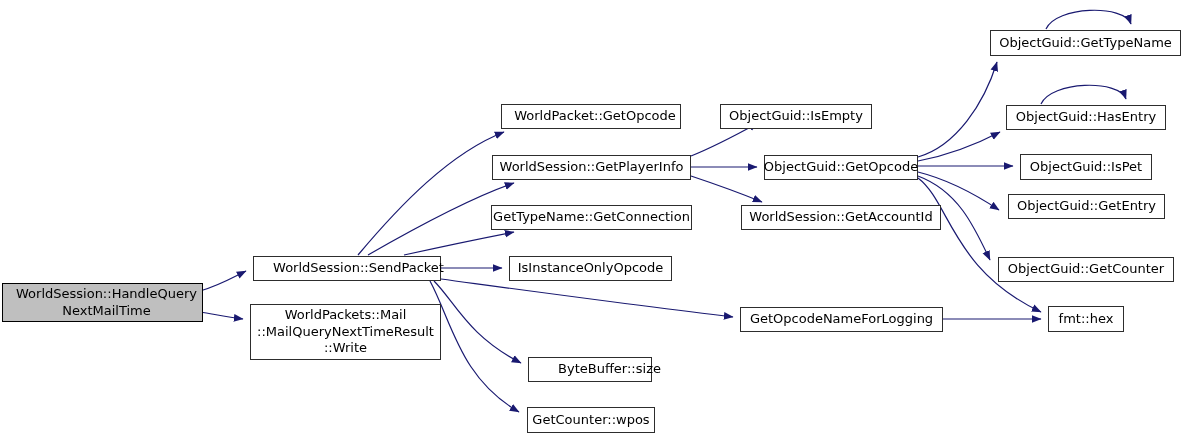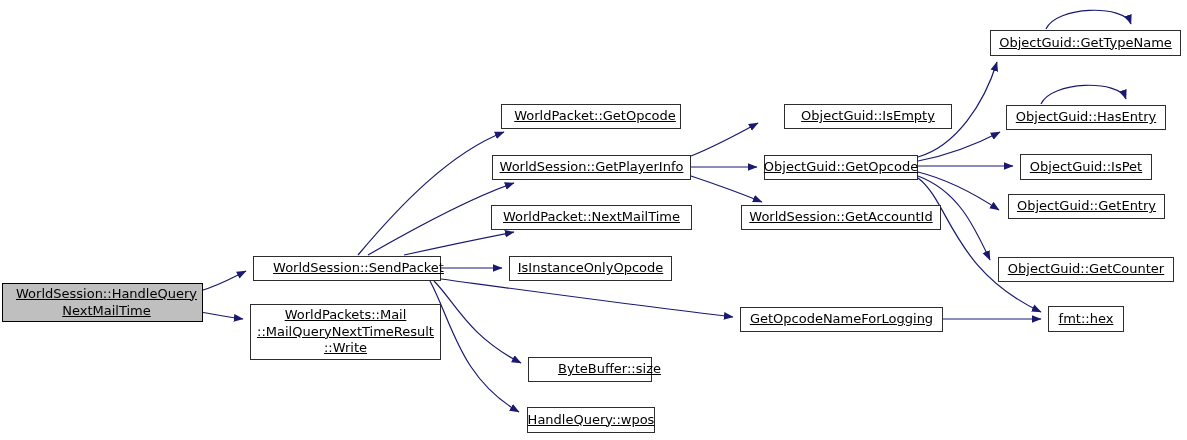--- a/index.html
+++ b/index.html
@@ -29,21 +29,20 @@
     color: #000000;
     font-size: 13px;
     line-height: 1.3;
     display: flex;
     align-items: center;
     justify-content: center;
     text-align: center;
     white-space: pre-line;
     z-index: 1;
     cursor: pointer;
-    text-decoration: underline;
   }
   .node.root {
     background: #bfbfbf;
     border: 1px solid #000000;
     cursor: default;
     padding-left: 8px;
   }
   path.edge {
     fill: none;
     stroke: #191970;
@@ -96,29 +95,29 @@
   <div class="node" style="left:253px; top:256px; width:188px; height:25px;padding-left:23px;">WorldSession::SendPacket</div>
 
   <div class="node" style="left:250px; top:304px; width:191px; height:56px;">WorldPackets::Mail
 ::MailQueryNextTimeResult
 ::Write</div>
 
   <div class="node" style="left:501px; top:104px; width:180px; height:25px;padding-left:8px;">WorldPacket::GetOpcode</div>
 
   <div class="node" style="left:492px; top:155px; width:199px; height:25px;">WorldSession::GetPlayerInfo</div>
 
-  <div class="node" style="left:491px; top:205px; width:201px; height:25px;">WorldPacket::NextMailTime</div>
+  <div class="node" style="left:491px; top:205px; width:201px; height:25px;">GetTypeName::GetConnection</div>
 
   <div class="node" style="left:509px; top:256px; width:163px; height:25px;">IsInstanceOnlyOpcode</div>
 
   <div class="node" style="left:528px; top:357px; width:124px; height:25px;padding-left:39px;">ByteBuffer::size</div>
 
-  <div class="node" style="left:527px; top:407px; width:128px; height:26px;">HandleQuery::wpos</div>
+  <div class="node" style="left:527px; top:407px; width:128px; height:26px;">GetCounter::wpos</div>
 
-  <div class="node" style="left:784px; top:104px; width:168px; height:25px;">ObjectGuid::IsEmpty</div>
+  <div class="node" style="left:720px; top:104px; width:152px; height:25px;">ObjectGuid::IsEmpty</div>
 
   <div class="node" style="left:764px; top:155px; width:154px; height:25px;">ObjectGuid::GetOpcode</div>
 
   <div class="node" style="left:741px; top:205px; width:200px; height:25px;">WorldSession::GetAccountId</div>
 
   <div class="node" style="left:740px; top:307px; width:203px; height:25px;text-align:center;">GetOpcodeNameForLogging</div>
 
   <div class="node" style="left:990px; top:30px; width:191px; height:26px;">ObjectGuid::GetTypeName</div>
 
   <div class="node" style="left:1006px; top:105px; width:160px; height:25px;">ObjectGuid::HasEntry</div>

